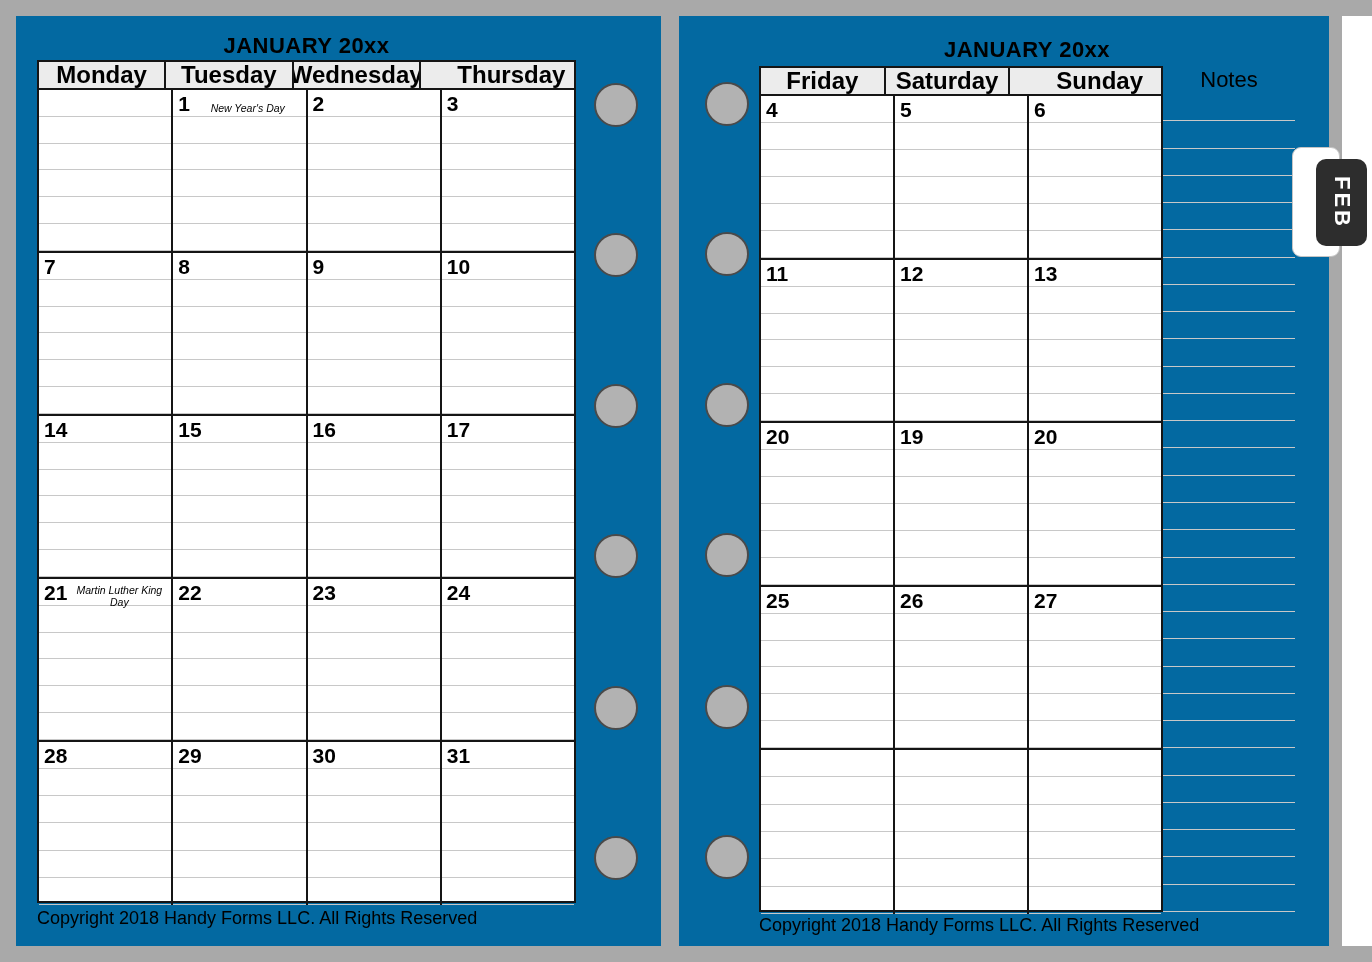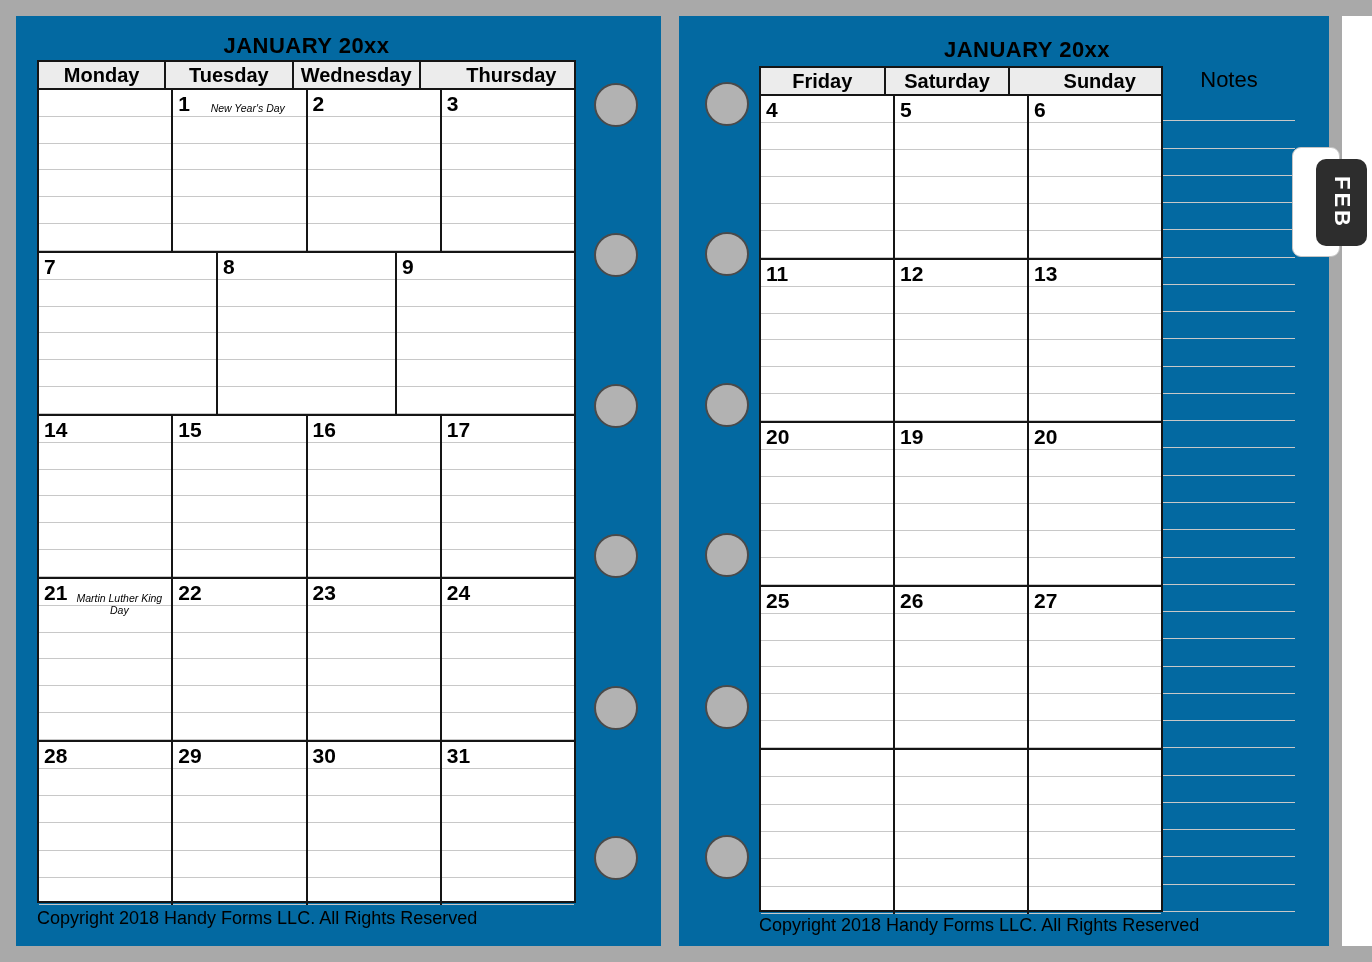--- a/index.html
+++ b/index.html
@@ -16,21 +16,21 @@
   #page-left  .page-title { left:21px; top:17px; width:539px; }
   #page-right .page-title { left:80px; top:21px; width:536px; }
 
   
   .cal-table { position:absolute; border:2.5px solid #151515; background:#fff; }
   #page-left  .cal-table { left:21px; top:44px; width:539px; height:843px; }
   #page-right .cal-table { left:80px; top:50px; width:404px; height:846px; }
 
   .cal-header { display:flex; height:28px; background:#ececec; border-bottom:2px solid #151515; }
   .hcell { flex:1; display:flex; align-items:center; justify-content:center;
-           font-weight:bold; font-size:20px; border-right:2px solid #151515; overflow:hidden; white-space:nowrap; }
+           font-weight:bold; font-size:24px; border-right:2px solid #151515; overflow:hidden; white-space:nowrap; }
   .hcell:last-child { border-right:none;padding-left:28px; }
 
   .week-row { display:flex; border-bottom:2px solid #151515; }
   #page-left  .week-row { height:163px; }
   #page-right .week-row { height:163.6px; }
   .week-row:last-child { border-bottom:none; }
 
   .day-cell { flex:1; border-right:2px solid #151515; position:relative;
     background-image: repeating-linear-gradient(to bottom,
       transparent 0, transparent calc(100%/6 - 1px),
@@ -118,20 +118,25 @@
         <div class="day-cell">
             <div class="date-line">
               <span class="date-number">8</span>
             </div>
           </div>
         <div class="day-cell">
             <div class="date-line">
               <span class="date-number">9</span>
             </div>
           </div>
+        <div class="day-cell">
+            <div class="date-line">
+              <span class="date-number">10</span>
+            </div>
+          </div>
       </div>
 
       <div class="week-row">
         <div class="day-cell">
             <div class="date-line">
               <span class="date-number">14</span>
             </div>
           </div>
         <div class="day-cell">
             <div class="date-line">
@@ -147,21 +152,21 @@
             <div class="date-line">
               <span class="date-number">17</span>
             </div>
           </div>
       </div>
 
       <div class="week-row">
         <div class="day-cell">
             <div class="date-line">
               <span class="date-number">21</span>
-              <span class="holiday-label" style="margin-top:13px">Martin Luther King Day</span>
+              <span class="holiday-label" style="margin-top:5px">Martin Luther King Day</span>
             </div>
           </div>
         <div class="day-cell">
             <div class="date-line">
               <span class="date-number">22</span>
             </div>
           </div>
         <div class="day-cell">
             <div class="date-line">
               <span class="date-number">23</span>

